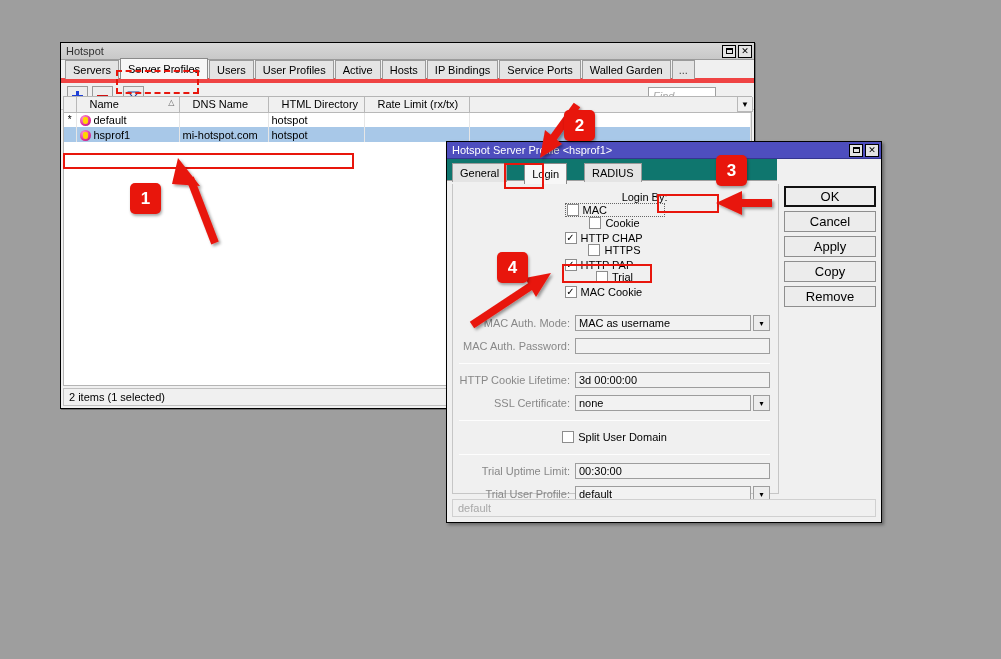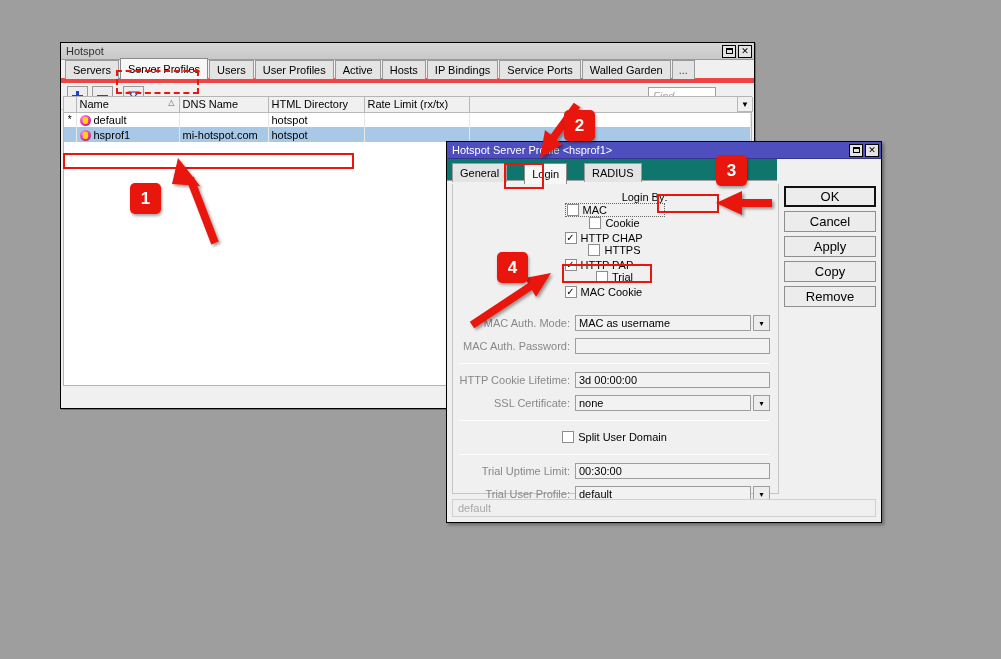--- a/index.html
+++ b/index.html
@@ -117,21 +117,21 @@
   .grid-wrap { position:absolute; left:2px; right:2px; top:53px; bottom:22px;
                background:#fff; border:1px solid #b5b5b5; overflow:hidden; }
   table.grid { border-collapse:collapse; width:100%; font-size:11px; table-layout:fixed; }
   table.grid th {
     background:#f0f0f0;
     border-right:1px solid #b8b8b8;
     border-bottom:1px solid #b8b8b8;
     height:15px;
     text-align:left;
     font-weight:normal;
-    padding:0 3px;
+    padding:0 13px;
     white-space:nowrap;
     position:relative;
   }
   table.grid th .sortmark{ position:absolute; right:4px; top:1px; font-size:8px; color:#666;}
   table.grid td {
     height:15px;
     padding:0 3px;
     border-right:1px solid #e6e6e6;
     white-space:nowrap;
     overflow:hidden;
@@ -368,20 +368,23 @@
           <td></td>
           <td></td>
         </tr>
       </tbody>
     </table>
   </div>
   <div class="scrollcol">
     <span>▼</span>
   </div>
 
+  <div class="statusbar">
+    <span>2 items (1 selected)</span>
+  </div>
 </div>
 
 <div class="win" id="profile-dialog">
 
   <div class="titlebar active">
     <span class="tl-title">Hotspot Server Profile &lt;hsprof1&gt;</span>
     <span class="winbtns">
       <span class="winbtn">
           <span class="sq"></span>
         </span>

